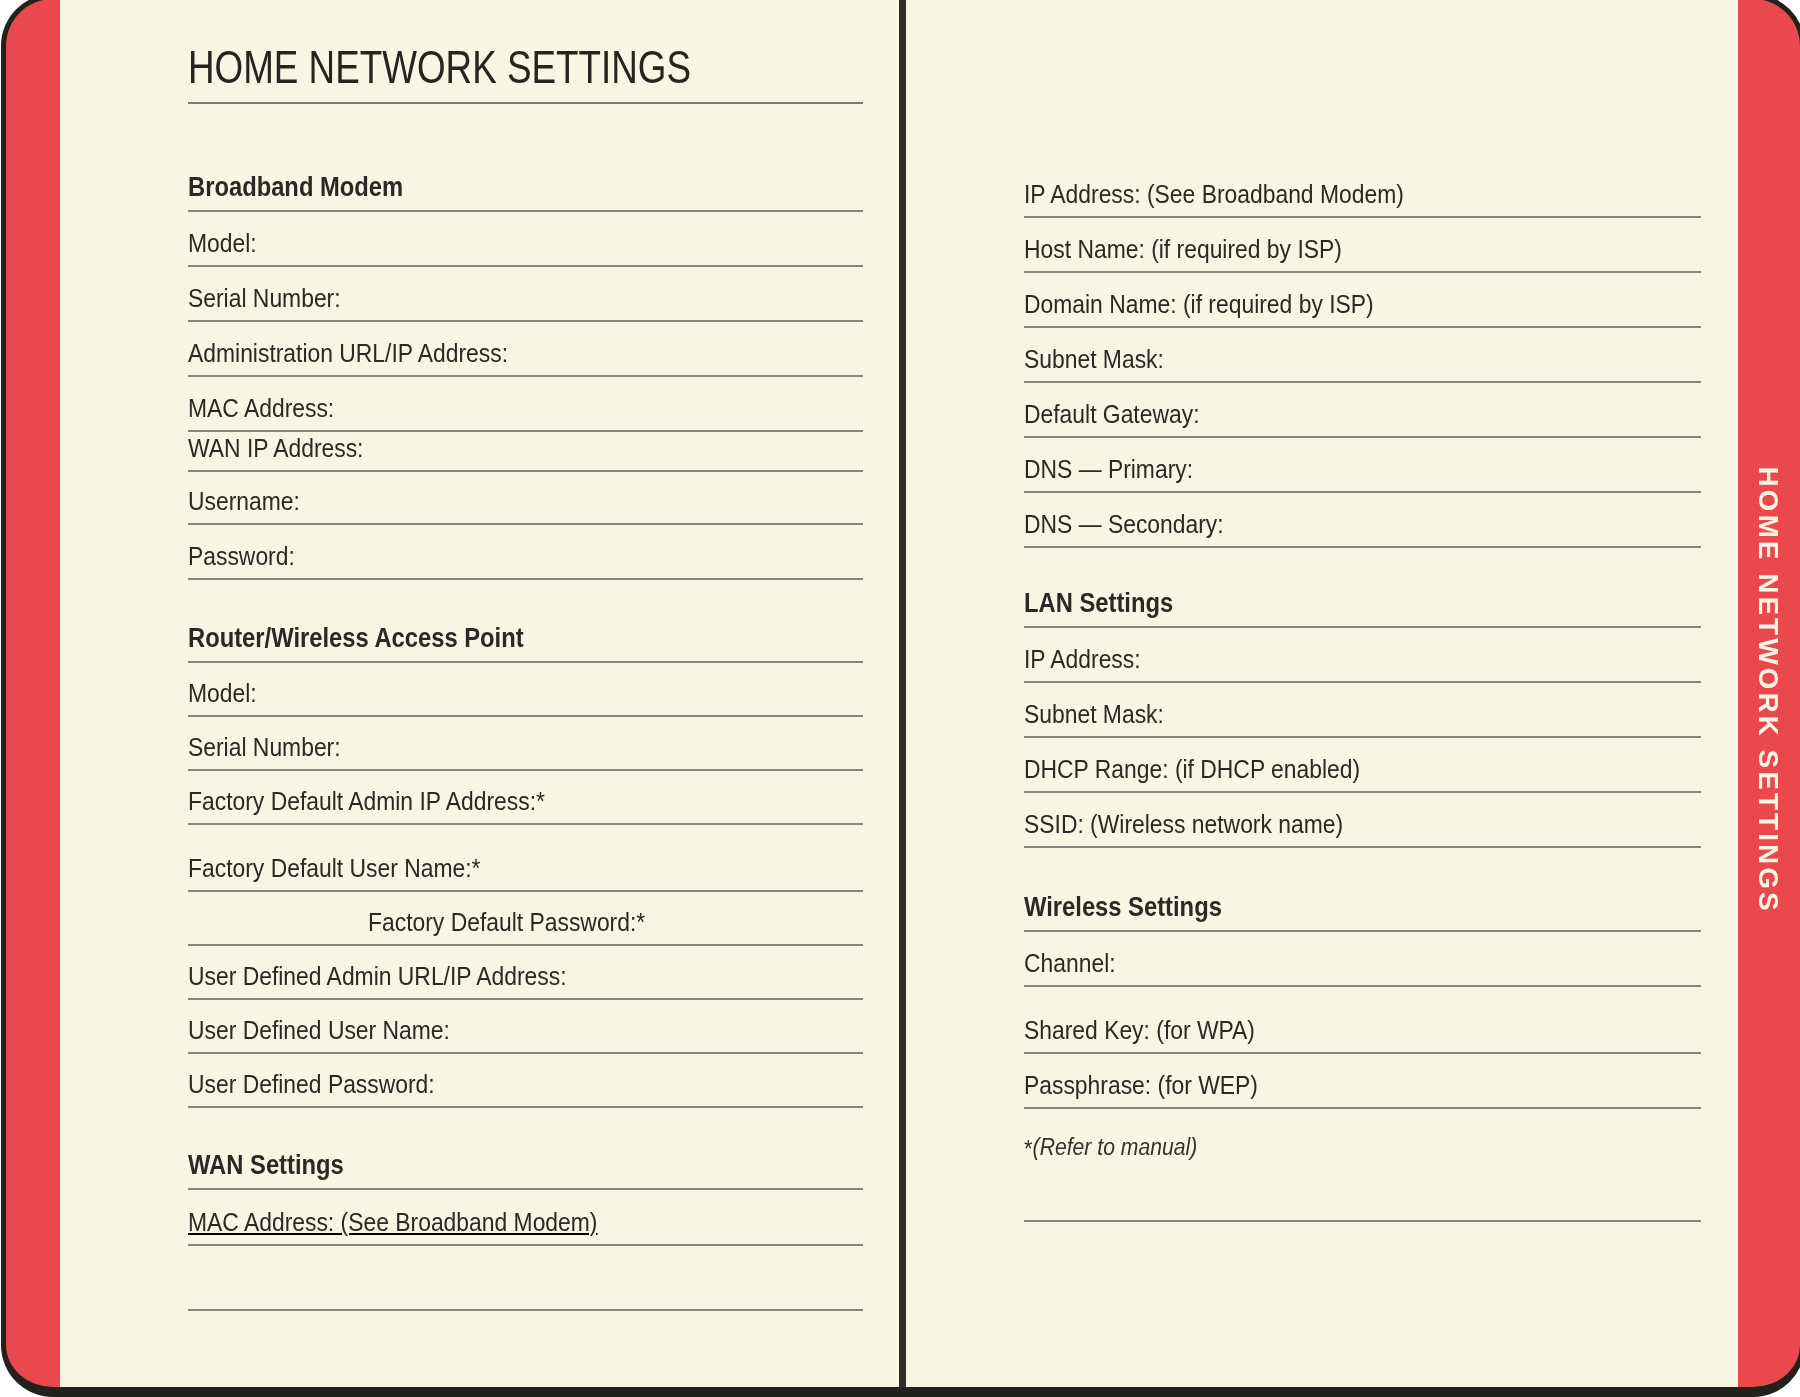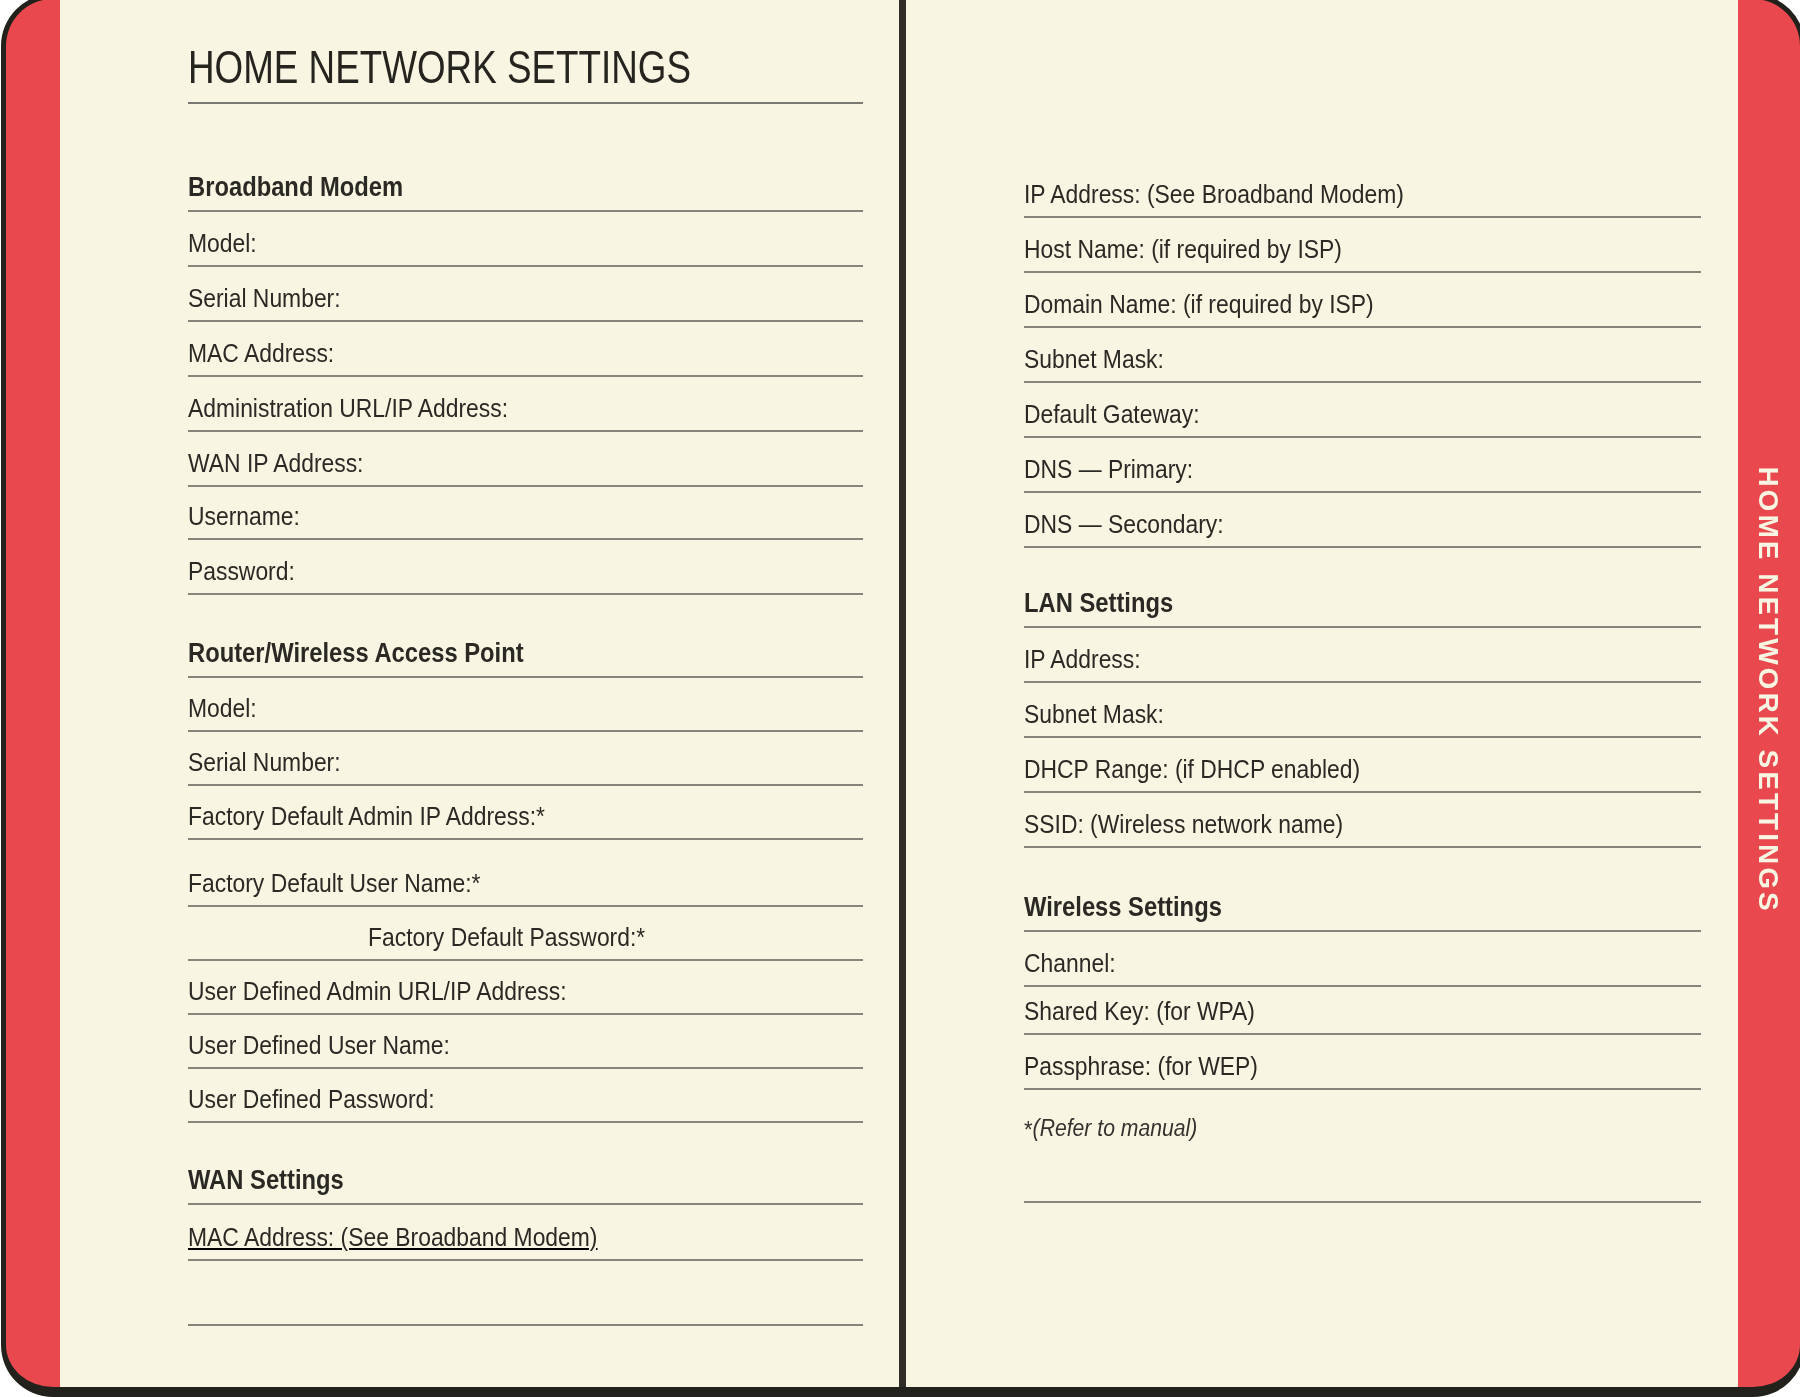--- a/index.html
+++ b/index.html
@@ -79,26 +79,26 @@
         <div class="row head" style="height: 55px; margin-top: 53px;">
           <span class="lbl">Broadband Modem</span>
         </div>
         <div class="row field" style="height: 55px;">
           <span class="lbl">Model:</span>
         </div>
         <div class="row field" style="height: 55px;">
           <span class="lbl">Serial Number:</span>
         </div>
         <div class="row field" style="height: 55px;">
+          <span class="lbl">Administration URL/IP Address:</span>
+        </div>
+        <div class="row field" style="height: 55px;">
           <span class="lbl">MAC Address:</span>
         </div>
-        <div class="row field" style="height: 55px;">
-          <span class="lbl">Administration URL/IP Address:</span>
-        </div>
-        <div class="row field" style="height: 55px;">
+        <div class="row field" style="height: 40px;">
           <span class="lbl">WAN IP Address:</span>
         </div>
         <div class="row field" style="height: 53px;">
           <span class="lbl">Username:</span>
         </div>
         <div class="row field" style="height: 55px;">
           <span class="lbl">Password:</span>
         </div>
         <div class="row head" style="height: 55px; margin-top: 28px;">
           <span class="lbl">Router/Wireless Access Point</span>
@@ -174,21 +174,21 @@
         </div>
         <div class="row field" style="height: 55px;">
           <span class="lbl">SSID: (Wireless network name)</span>
         </div>
         <div class="row head" style="height: 55px; margin-top: 29px;">
           <span class="lbl">Wireless Settings</span>
         </div>
         <div class="row field" style="height: 55px;">
           <span class="lbl">Channel:</span>
         </div>
-        <div class="row field" style="height: 48px;">
+        <div class="row field" style="height: 67px;">
           <span class="lbl">Shared Key: (for WPA)</span>
         </div>
         <div class="row field" style="height: 55px;">
           <span class="lbl">Passphrase: (for WEP)</span>
         </div>
         <div class="row noteline" style="height: 36px; margin-top: 16px;">
           <span class="note-wrap">
             <span class="note-star">*</span>
             <span class="note-text">(Refer to manual)</span>
           </span>

